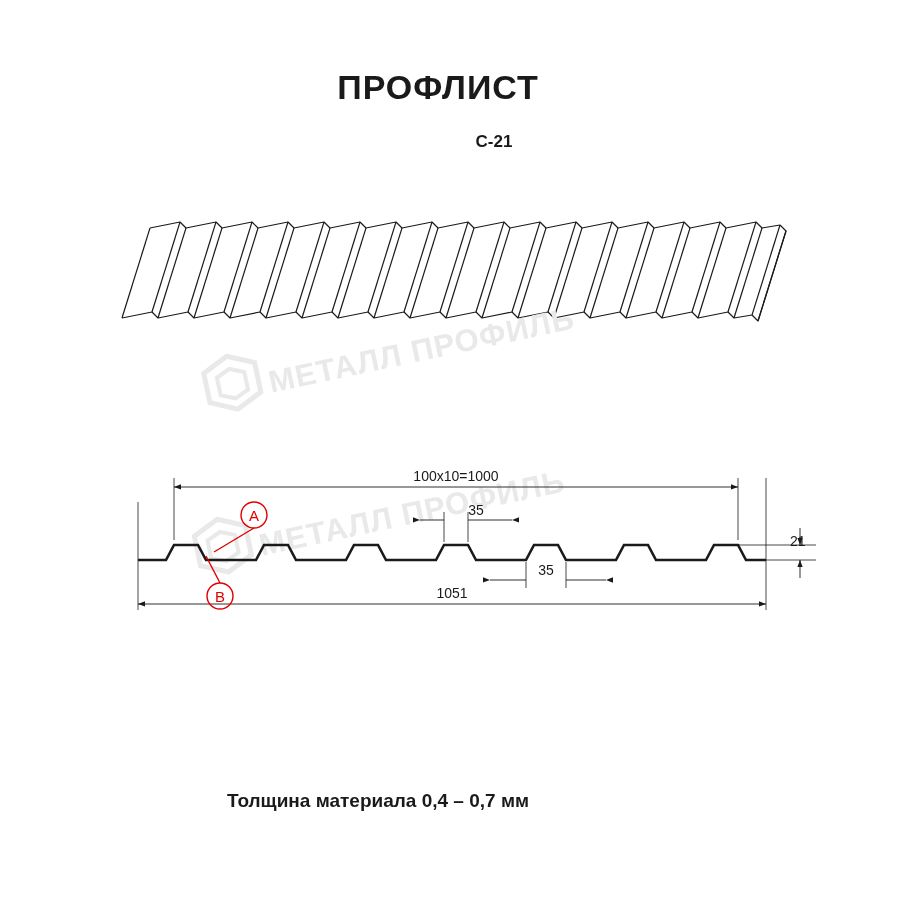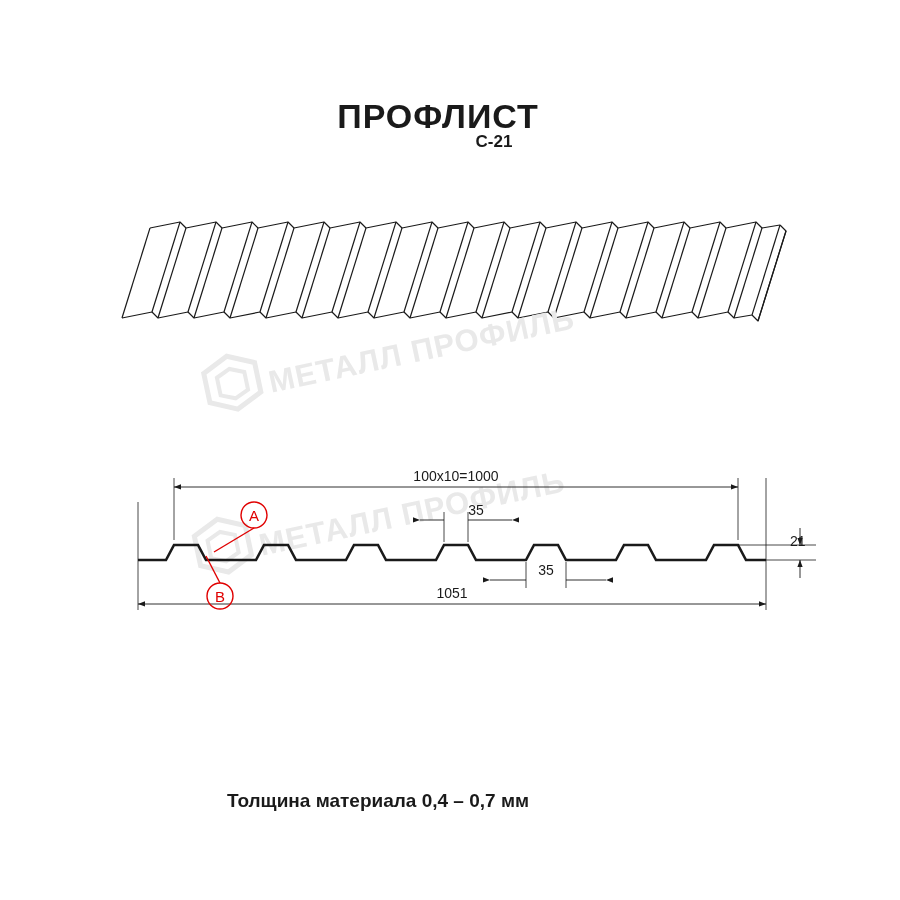--- a/index.html
+++ b/index.html
@@ -11,21 +11,21 @@
     position: relative;
     width: 900px;
     height: 900px;
     background: #ffffff;
     font-family: "Liberation Sans", sans-serif;
     color: #1a1a1a;
     overflow: hidden;
   }
   .title {
     position: absolute;
-    top: 97px;
+    top: 68px;
     left: 0;
     width: 876px;
     text-align: center;
     font-size: 34px;
     font-weight: bold;
     letter-spacing: 1px;
   }
   .subtitle {
     position: absolute;
     top: 132px;

